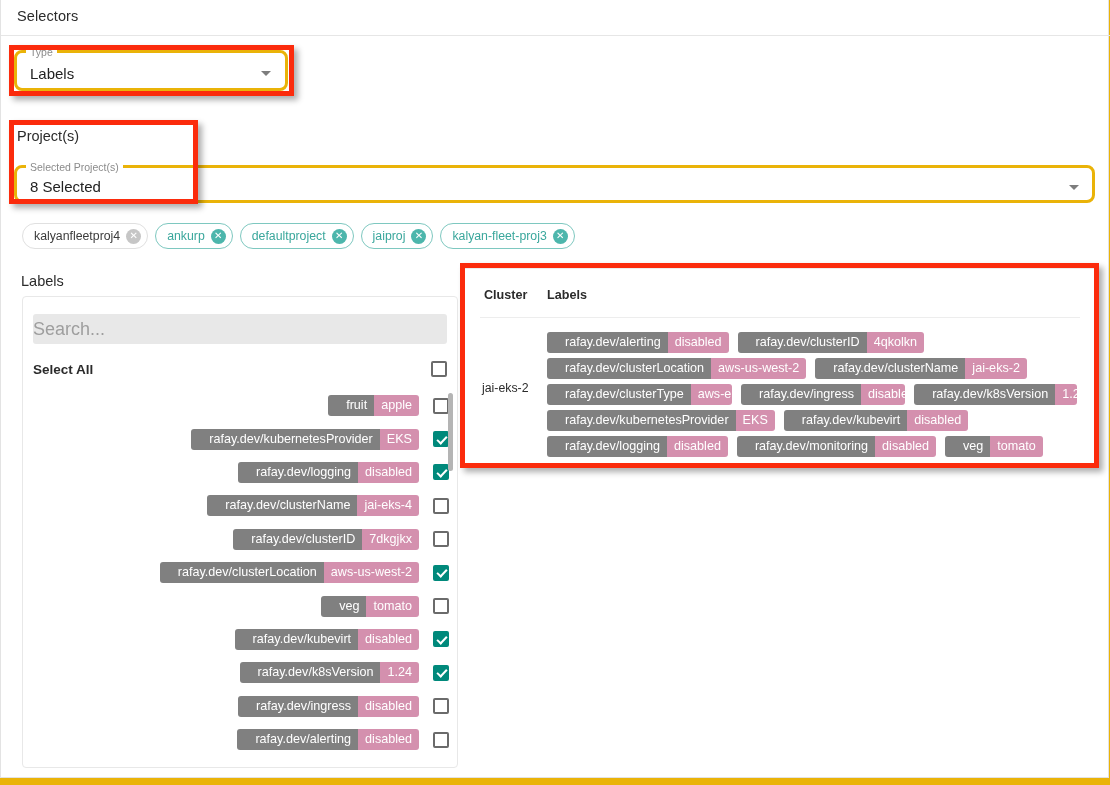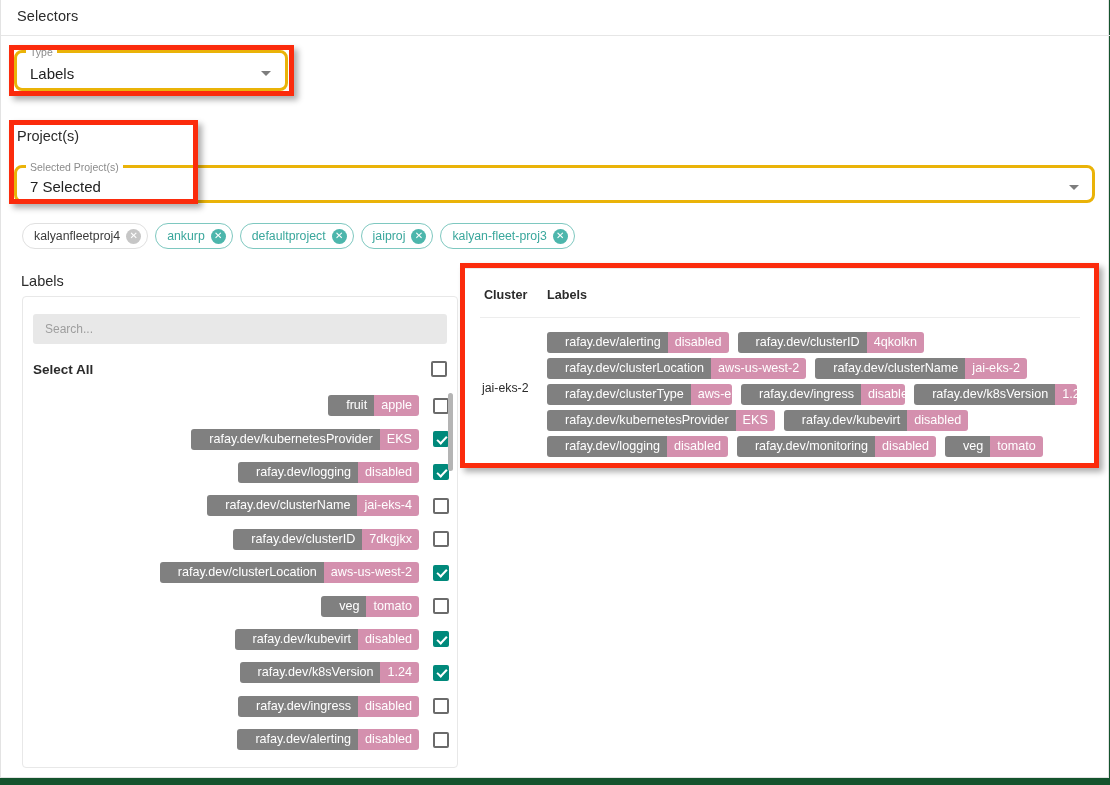--- a/index.html
+++ b/index.html
@@ -6,21 +6,21 @@
     margin: 0;
     padding: 0;
     background: #ffffff;
     font-family: "Liberation Sans", sans-serif;
   }
   #page {
     position: relative;
     width: 1110px;
     height: 785px;
     overflow: hidden;
-    background: #14532d;
+    background: #eab308;
   }
 
   
   .outer-card {
     position: absolute;
     left: 0px;
     top: 0px;
     width: 1109px;
     height: 778px;
     background: #ffffff;
@@ -168,23 +168,23 @@
   #search-input {
     position: absolute;
     left: 10px;
     top: 17px;
     width: 414px;
     height: 30px;
     background: #e8e8e8;
     border: none;
     border-radius: 3px;
     box-sizing: border-box;
-    padding: 0 12px;
+    padding: 0 0;
     font-family: "Liberation Sans", sans-serif;
-    font-size: 12px;
+    font-size: 18px;
     color: #333333;
   }
   #search-input::placeholder { color: #9e9e9e; }
 
   .select-all-row {
     position: absolute;
     left: 10px;
     top: 63px;
     width: 414px;
     height: 22px;
@@ -348,21 +348,21 @@
     <div class="mui-field" id="type-field">
       <span class="mui-legend">Type</span>
       <span class="mui-value" id="type-value">Labels</span>
       <span class="mui-arrow" id="type-arrow"></span>
     </div>
 
 
     <div id="projects-label">Project(s)</div>
     <div class="mui-field" id="projects-field">
       <span class="mui-legend">Selected Project(s)</span>
-      <span class="mui-value" id="projects-value">7 Selected</span>
+      <span class="mui-value" id="projects-value">8 Selected</span>
       <span class="mui-arrow" id="projects-arrow"></span>
     </div>
 
     <div class="chip-row" id="project-chips">
         <span class="proj-chip disabled">
           <span>kalyanfleetproj4</span>
           <span class="chip-x">✕</span>
         </span>
         <span class="proj-chip">
           <span>ankurp</span>

